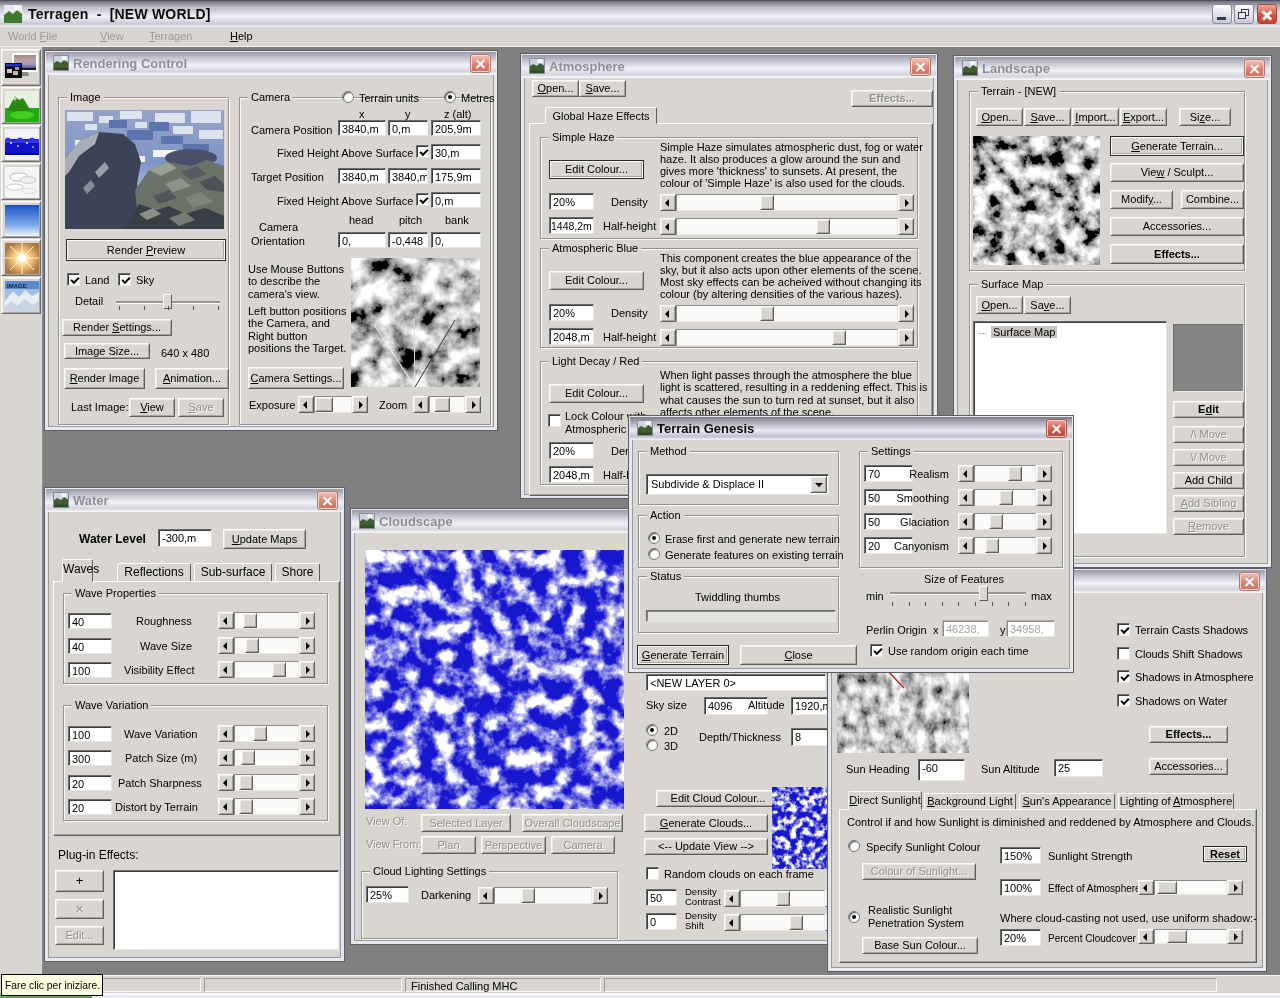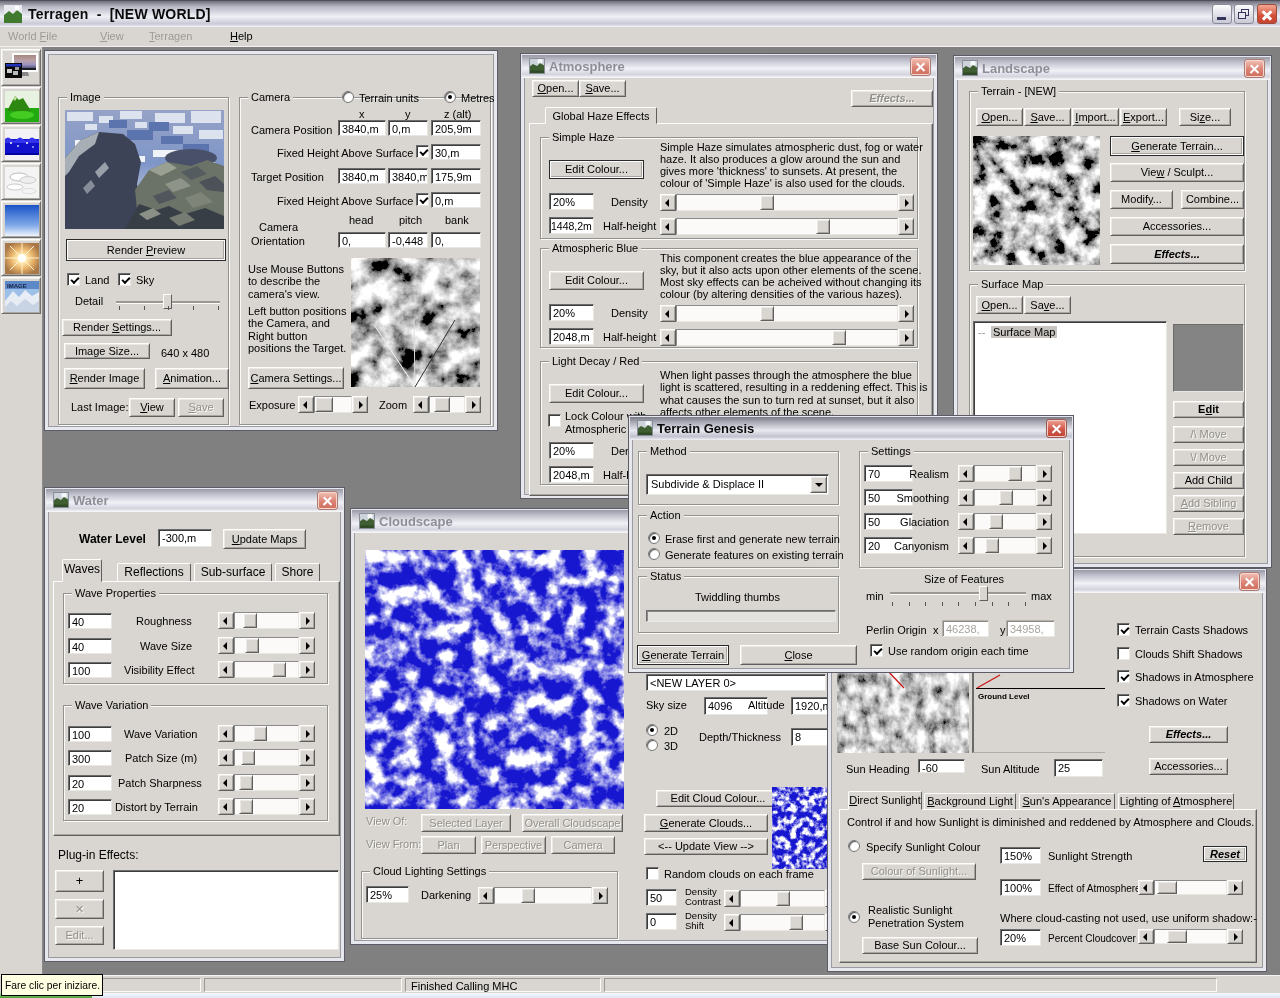--- a/index.html
+++ b/index.html
@@ -43,21 +43,21 @@
 .sb .tr{position:absolute;left:16px;right:16px;top:0;bottom:0;background:#fbfaf8;border:1px solid;border-color:#8a8a8a #e9e7e2 #e9e7e2 #8a8a8a}
 .sb .th{position:absolute;top:0;height:15px;background:#d9d6d1;border:1px solid;border-color:#fdfdfd #5f5f5f #5f5f5f #fdfdfd;box-shadow:inset 1px 1px 0 #ece9e4,inset -1px -1px 0 #a9a69f}
 .sb .ab{position:absolute;top:0;width:16px;height:17px;background:#d9d6d1;border:1px solid;border-color:#fdfdfd #5f5f5f #5f5f5f #fdfdfd;box-shadow:inset 1px 1px 0 #ece9e4,inset -1px -1px 0 #a9a69f}
 .sb .ab.l{left:0}.sb .ab.r{right:0}
 .arl{position:absolute;left:4px;top:4px;width:0;height:0;border:4px solid transparent;border-right-color:#000;border-left-width:0}
 .arr{position:absolute;left:6px;top:4px;width:0;height:0;border:4px solid transparent;border-left-color:#000;border-right-width:0}
 
 .tab{position:absolute;background:#d9d6d1;border:1px solid;border-color:#fdfdfd #5f5f5f transparent #fdfdfd;border-radius:2px 2px 0 0;text-align:center;font-size:11px}
 .tab.sel{z-index:3}
 .pan{position:absolute;background:#d9d6d1;border:1px solid;border-color:#fdfdfd #5f5f5f #5f5f5f #fdfdfd;box-shadow:inset -1px -1px 0 #a9a69f}
-.b{font-weight:bold}.i{font-style:italic}.u{text-decoration:underline}
+.b{font-weight:bold}.i{}.u{text-decoration:underline}
 </style></head>
 <body>
 
 <div class="abs" id="mtb">
     <span class="t">Terragen&nbsp; - &nbsp;[NEW WORLD]</span>
 <svg class="abs" style="left:4px;top:4px" width="18" height="18">
       <rect width="18" height="18" fill="#cfd0da"></rect>
       <rect y="0" width="18" height="11" fill="#e8e9ef"></rect>
       <path d="M0 18 L0 10 5 6 9 9 13 5 18 9 18 18 Z" fill="#3f7a2e"></path>
       <circle cx="13" cy="3" r="2.4" fill="#fff"></circle>
@@ -176,20 +176,32 @@
         <rect width="34" height="31" fill="#9cc0e8"></rect>
         <rect width="34" height="8" fill="#5e89c8"></rect>
         <path d="M0 20 L8 10 14 16 20 9 27 15 34 11 34 31 0 31Z" fill="#e8ecf4"></path>
         <path d="M0 26 L6 20 12 25 20 18 28 24 34 20 34 31 0 31Z" fill="#c8d4e4"></path>
         <text x="2" y="7" font-size="6" font-weight="bold" fill="#102040" font-family="Liberation Sans">IMAGE</text>
       </svg>
     </div>
 </div>
 
 <div class="win" style="left:44px;top:50px;width:454px;height:381px">
+ <div class="wtb">
+      <svg class="wico" viewBox="0 0 16 16">
+        <rect width="16" height="16" fill="#b9bec7"></rect>
+        <rect width="16" height="9" fill="#cdd3db"></rect>
+        <circle cx="11" cy="3.2" r="2.6" fill="#f5f7f9"></circle>
+        <path d="M0 16 L0 9 4 6 8 8 11 5 16 8 16 16Z" fill="#3f5e32"></path>
+        <path d="M0 16 L0 12.5 16 12.5 16 16Z" fill="#304927"></path>
+        <rect x="0.5" y="0.5" width="15" height="15" fill="none" stroke="#888e96"></rect>
+      </svg>
+      <span class="wtit">Rendering Control</span>
+      <div class="clb"></div>
+    </div>
  <div class="gb" style="left:13px;top:46px;width:171px;height:328px">
       <span class="gl">Image</span>
     </div>
  <svg class="abs" style="left:20px;top:59px" width="159" height="119" viewBox="0 0 159 119">
    <defs>
         <linearGradient id="rsky" x1="0" y1="0" x2="0" y2="1">
           <stop offset="0" stop-color="#96a2c6"></stop>
           <stop offset=".45" stop-color="#7e96c8"></stop>
           <stop offset=".75" stop-color="#b8c4dc"></stop>
           <stop offset="1" stop-color="#ccd4e4"></stop>
@@ -506,21 +518,21 @@
         <path d="M0 16 L0 9 4 6 8 8 11 5 16 8 16 16Z" fill="#3f5e32"></path>
         <path d="M0 16 L0 12.5 16 12.5 16 16Z" fill="#304927"></path>
         <rect x="0.5" y="0.5" width="15" height="15" fill="none" stroke="#888e96"></rect>
       </svg>
       <span class="wtit">Water</span>
       <div class="clb"></div>
     </div>
  <span class="lb b" style="left:34px;top:44px;font-size:12px">Water Level</span>
  <div class="ed" style="left:113px;top:41px;width:54px;height:18px">-300,m</div>
  <div class="btn" style="left:178px;top:41px;width:83px;height:20px;line-height:18px"><span class="u">U</span>pdate Maps</div>
- <div class="tab sel" style="left:17px;top:71px;width:40px;height:23px;line-height:18px;font-size:12px">Waves</div>
+ <div class="tab sel" style="left:17px;top:71px;width:31px;height:23px;line-height:18px;font-size:12px">Waves</div>
  <div class="tab" style="left:72px;top:75px;width:74px;height:19px;line-height:17px;font-size:12px">Reflections</div>
  <div class="tab" style="left:149px;top:75px;width:78px;height:19px;line-height:17px;font-size:12px">Sub-surface</div>
  <div class="tab" style="left:230px;top:75px;width:45px;height:19px;line-height:17px;font-size:12px">Shore</div>
  <div class="pan" style="left:8px;top:93px;width:287px;height:255px"></div>
  <div class="gb" style="left:18px;top:105px;width:265px;height:91px">
       <span class="gl">Wave Properties</span>
     </div>
  <div class="ed" style="left:23px;top:125px;width:44px;height:16px">40</div>
  <span class="lb" style="left:91px;top:127px">Roughness</span>
  <div class="sb" style="left:173px;top:124px;width:97px">
@@ -738,39 +750,32 @@
  <svg class="abs" style="left:9px;top:40px" width="132" height="144" viewBox="0 0 132 144">
   <defs>
         <filter id="gn3" x="0" y="0" width="100%" height="100%">
           <feTurbulence type="fractalNoise" baseFrequency="0.09 0.065" numOctaves="5" seed="23"></feTurbulence>
           <feColorMatrix type="matrix" values="1.75 0 0 0 -0.3  1.75 0 0 0 -0.3  1.75 0 0 0 -0.3  0 0 0 0 1"></feColorMatrix>
         </filter>
       </defs>
   <rect width="132" height="144" fill="#999" filter="url(#gn3)"></rect>
   <path d="M30 40 L67 79" stroke="#cc1111" stroke-width="1.2" fill="none"></path>
  </svg>
- <div class="abs" style="left:144px;top:40px;width:133px;height:144px;background:#d9d6d1;border-left:2px solid #6a6a6a;border-bottom:1px solid #b0ada8">
-   <div class="abs" style="left:2px;top:79px;width:129px;height:1px;background:#000"></div>
-   <svg class="abs" style="left:0;top:0" width="133" height="144">
-        <path d="M26 66 L3 79" stroke="#cc1111" stroke-width="1.2"></path>
-      </svg>
-   <span class="abs b" style="left:4px;top:83px;font-size:8px">Ground Level</span>
- </div>
  <div class="ck on" style="left:289px;top:54px"></div>
     <span class="lb" style="left:307px;top:55px">Terrain Casts Shadows</span>
  <div class="ck" style="left:289px;top:78px"></div>
     <span class="lb" style="left:307px;top:79px">Clouds Shift Shadows</span>
  <div class="ck on" style="left:289px;top:101px"></div>
     <span class="lb" style="left:307px;top:102px">Shadows in Atmosphere</span>
  <div class="ck on" style="left:289px;top:125px"></div>
     <span class="lb" style="left:307px;top:126px">Shadows on Water</span>
  <div class="btn b i" style="left:321px;top:157px;width:79px;height:17px;line-height:15px">Effects...</div>
  <div class="btn" style="left:321px;top:189px;width:79px;height:17px;line-height:15px">Accessories...</div>
  <span class="lb" style="left:18px;top:194px">Sun Heading</span>
- <div class="ed" style="left:90px;top:190px;width:47px;height:14px">-60</div>
+ <div class="ed" style="left:90px;top:190px;width:47px;height:22px">-60</div>
  <span class="lb" style="left:153px;top:194px">Sun Altitude</span>
  <div class="ed" style="left:226px;top:190px;width:49px;height:18px">25</div>
  <div class="tab sel" style="left:20px;top:222px;width:74px;height:19px;line-height:17px"><span class="u">D</span>irect Sunlight</div>
  <div class="tab" style="left:96px;top:224px;width:92px;height:17px;line-height:15px"><span class="u">B</span>ackground Light</div>
  <div class="tab" style="left:191px;top:224px;width:96px;height:17px;line-height:15px"><span class="u">S</span>un's Appearance</div>
  <div class="tab" style="left:290px;top:224px;width:116px;height:17px;line-height:15px">Lighting of <span class="u">A</span>tmosphere</div>
  <div class="pan" style="left:11px;top:240px;width:418px;height:154px"></div>
  <span class="lb" style="left:19px;top:247px">Control if and how Sunlight is diminished and reddened by Atmosphere and Clouds.</span>
  <div class="rd" style="left:20px;top:271px"></div>
     <span class="lb" style="left:38px;top:272px">Specify Sunlight Colour</span>

